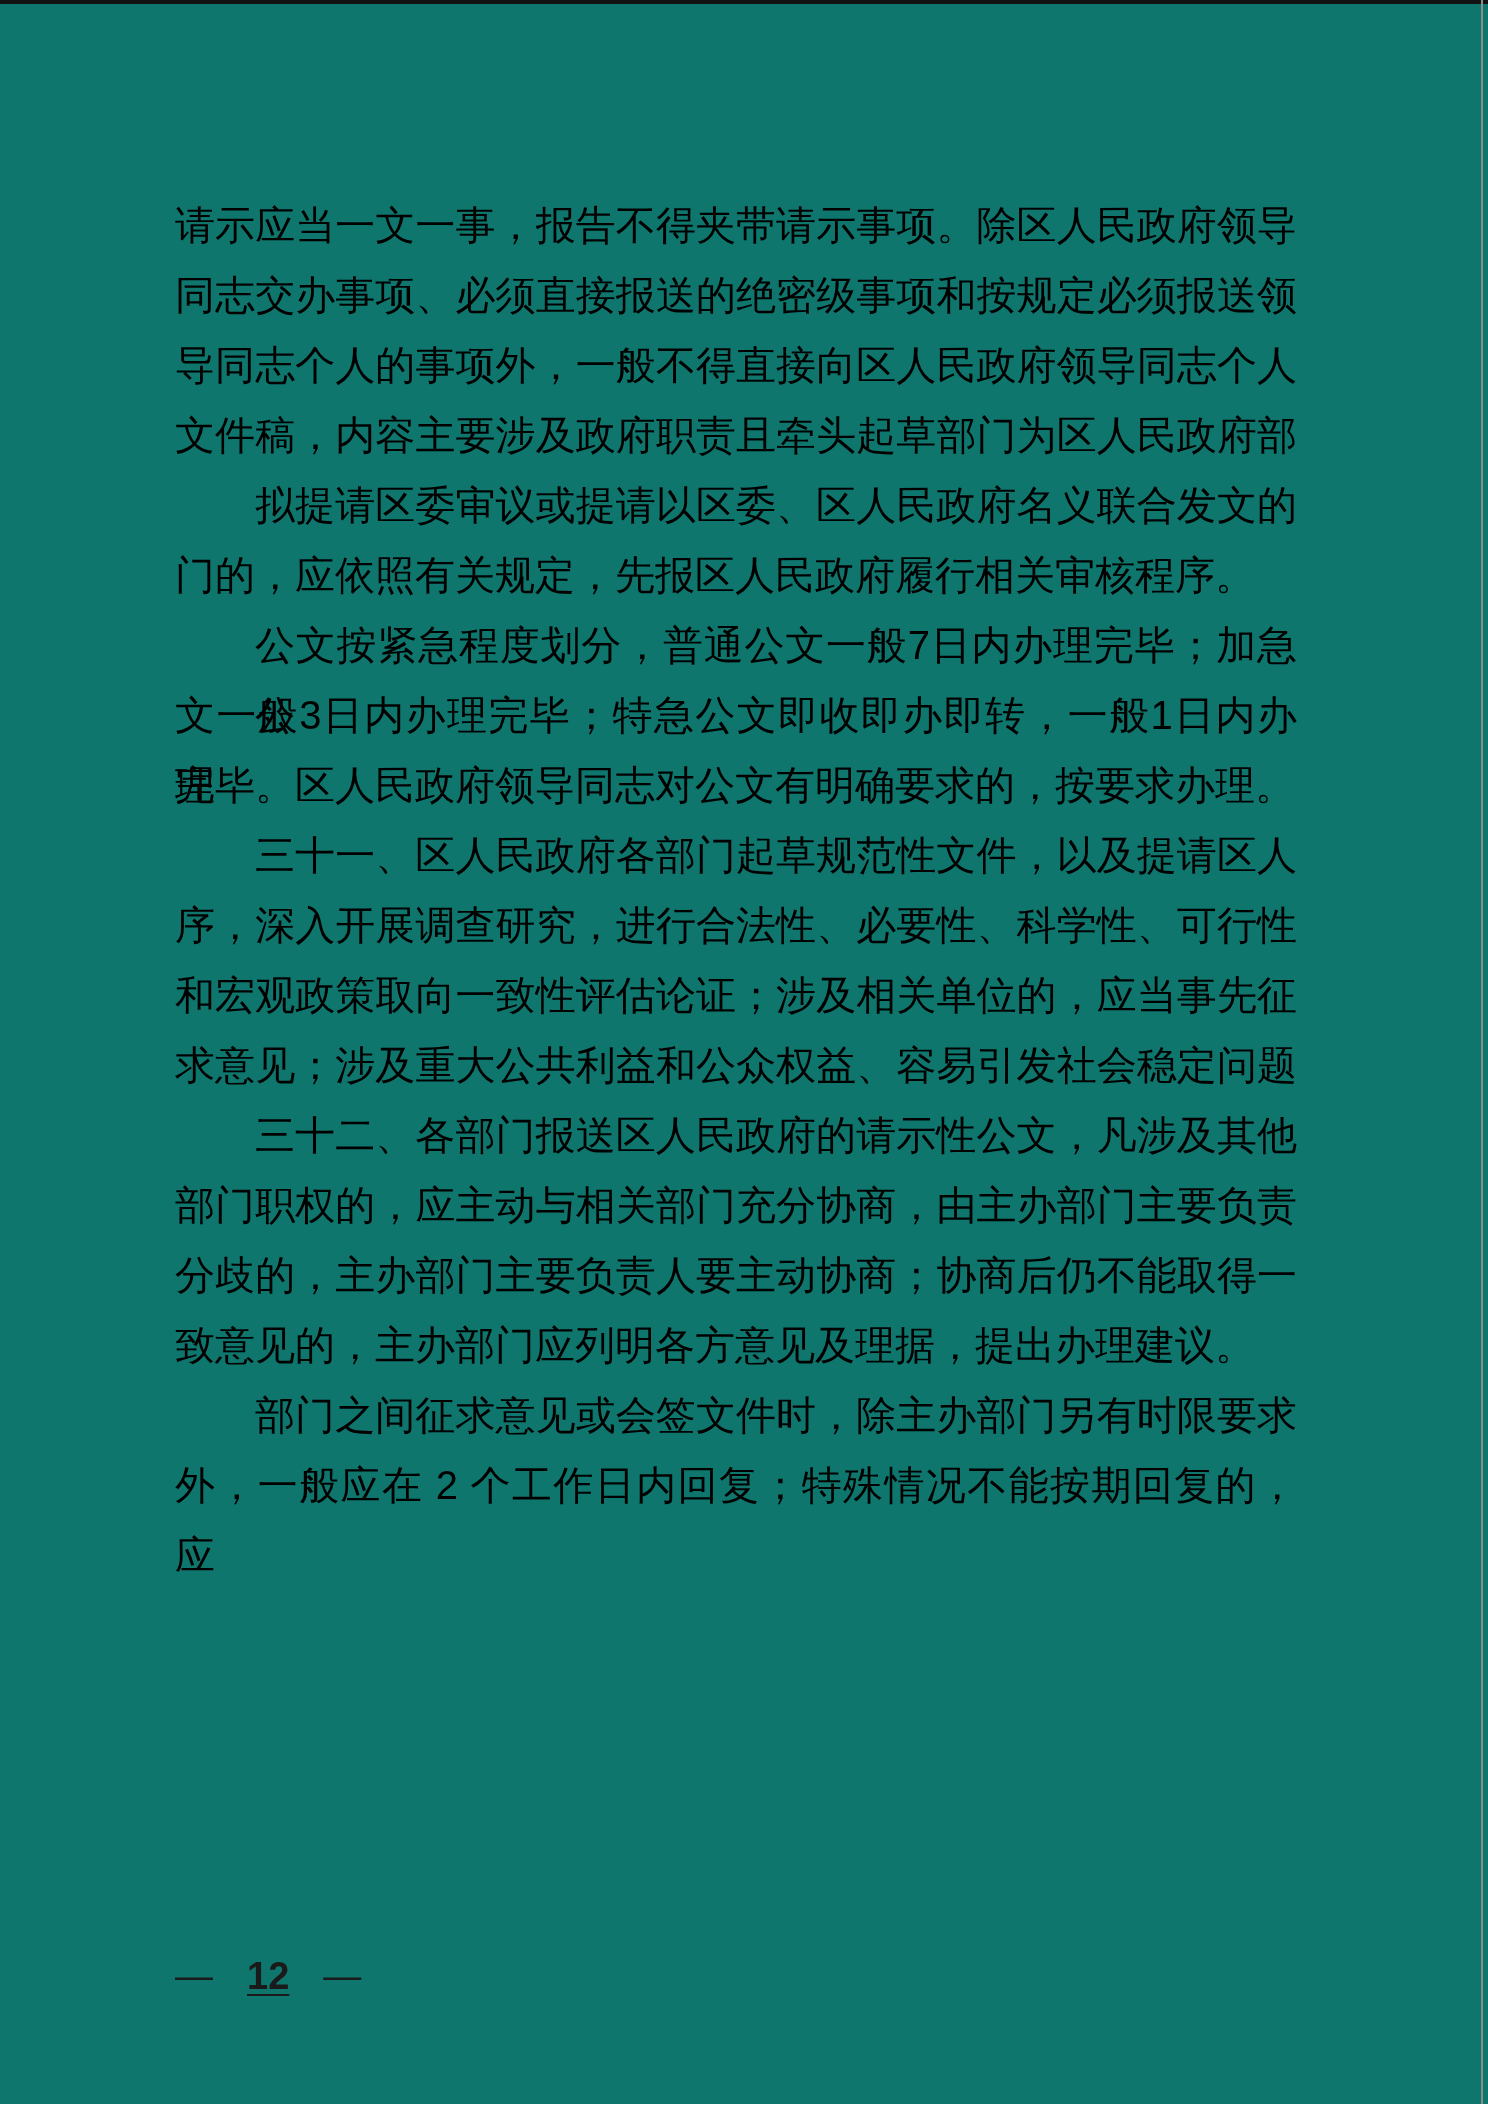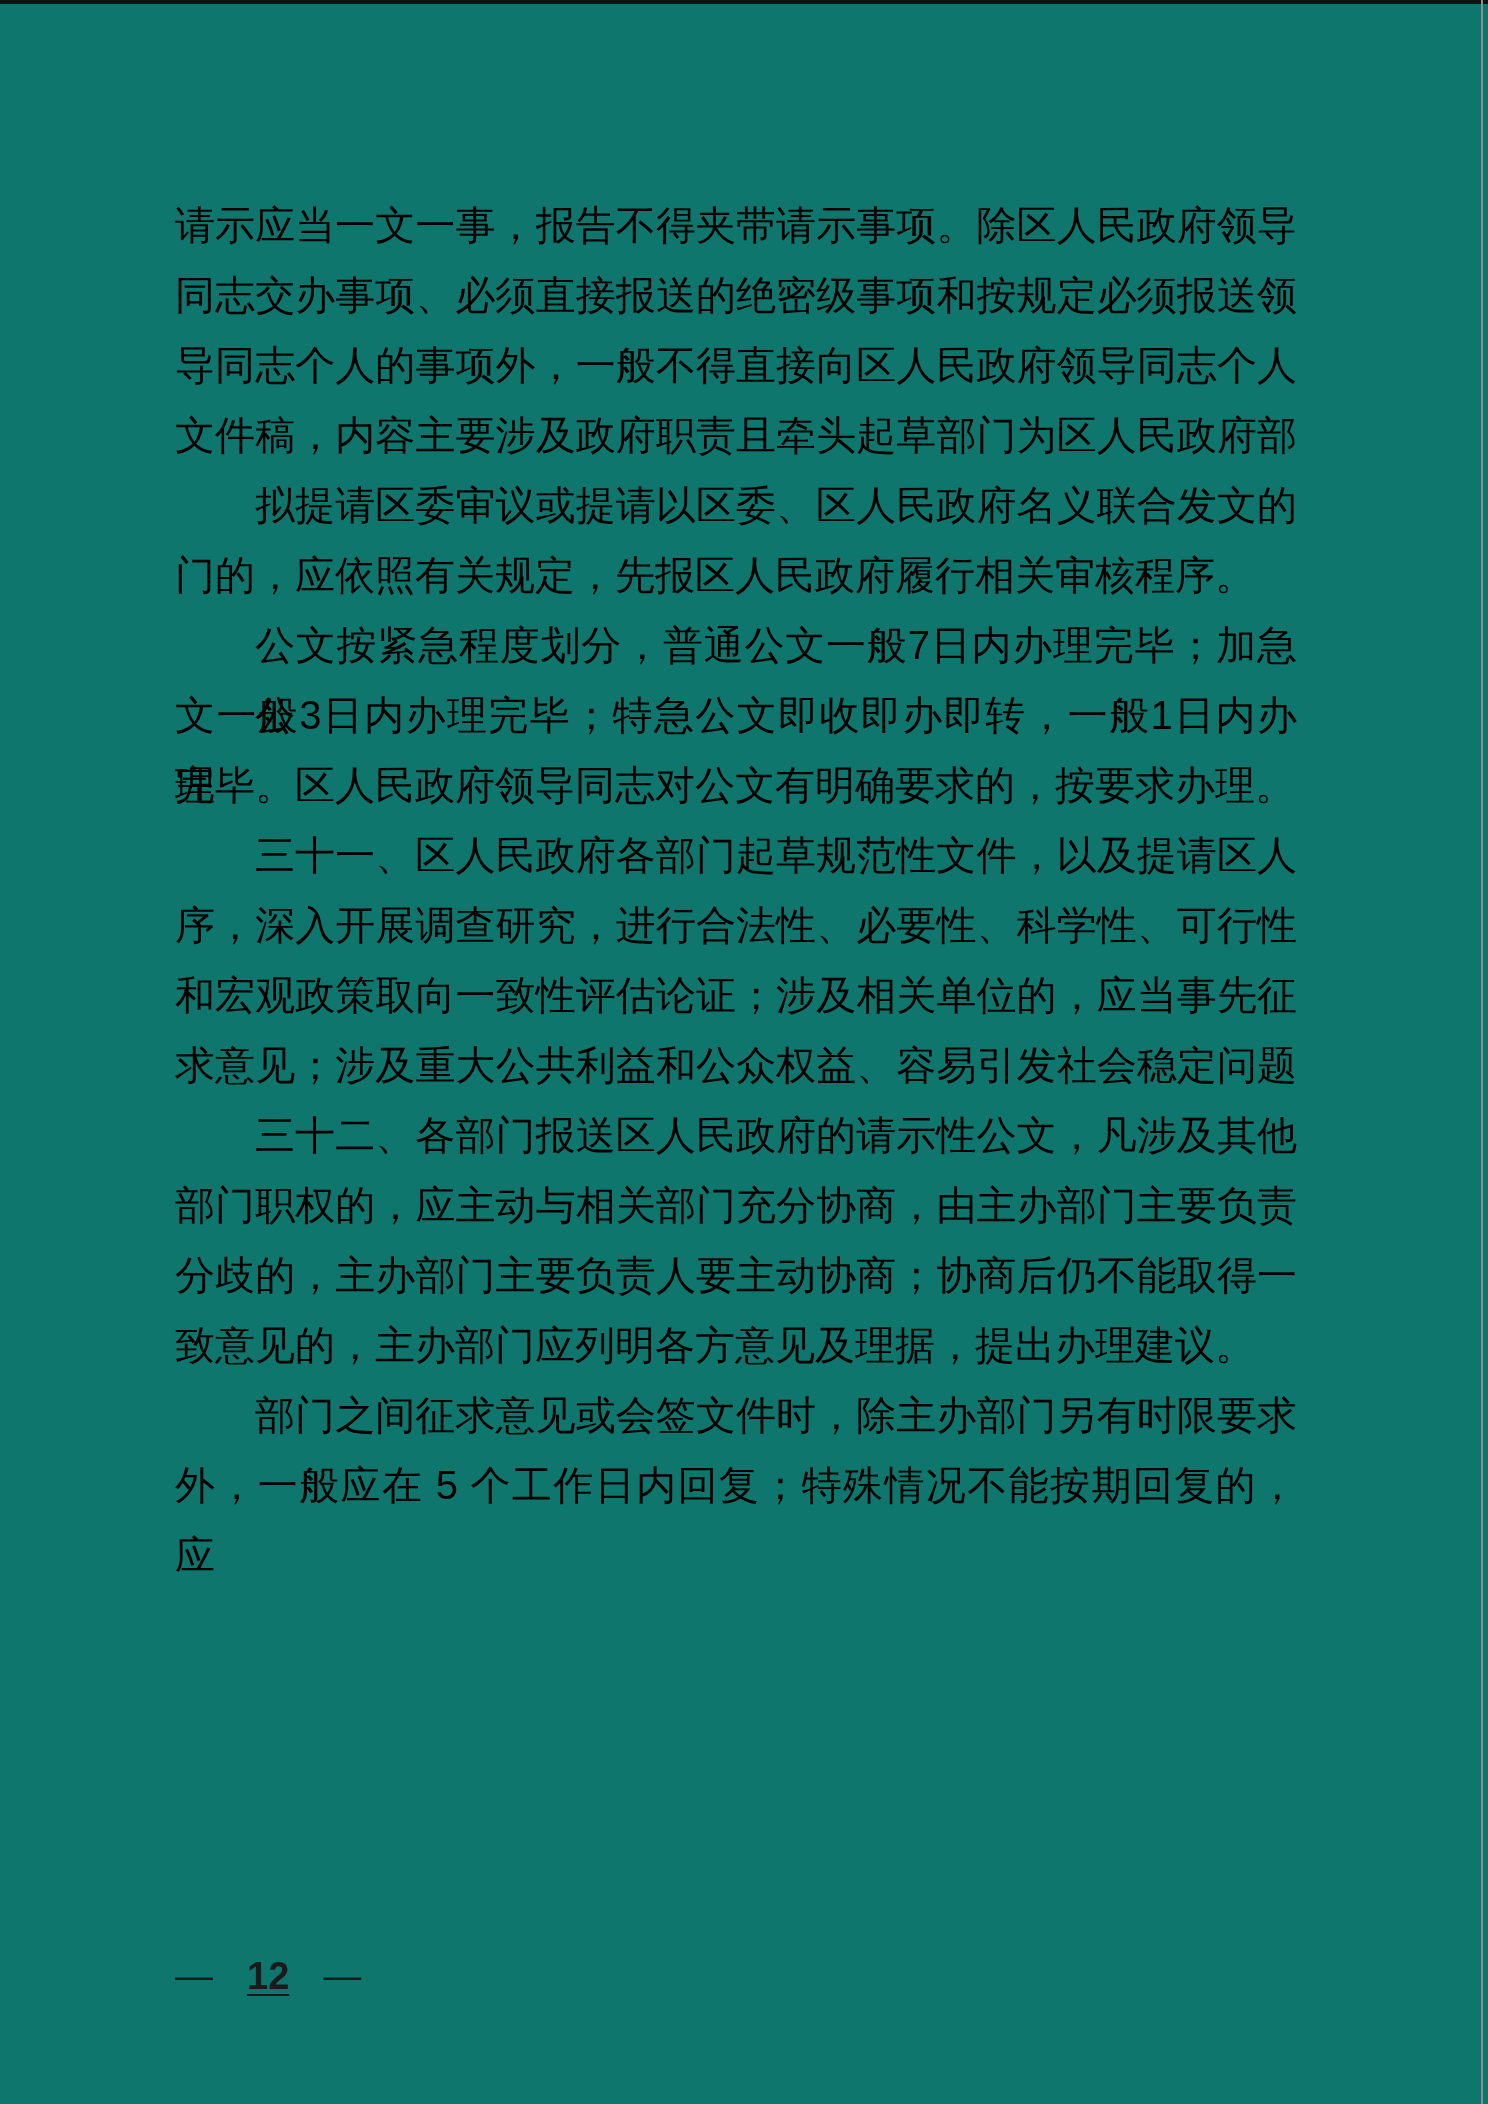--- a/index.html
+++ b/index.html
@@ -99,21 +99,21 @@
       <div class="line">完毕。区人民政府领导同志对公文有明确要求的，按要求办理。</div>
       <div class="line indent just">三十一、区人民政府各部门起草规范性文件，以及提请区人</div>
       <div class="line just">序，深入开展调查研究，进行合法性、必要性、科学性、可行性</div>
       <div class="line just">和宏观政策取向一致性评估论证；涉及相关单位的，应当事先征</div>
       <div class="line just">求意见；涉及重大公共利益和公众权益、容易引发社会稳定问题</div>
       <div class="line indent just">三十二、各部门报送区人民政府的请示性公文，凡涉及其他</div>
       <div class="line just">部门职权的，应主动与相关部门充分协商，由主办部门主要负责</div>
       <div class="line just">分歧的，主办部门主要负责人要主动协商；协商后仍不能取得一</div>
       <div class="line">致意见的，主办部门应列明各方意见及理据，提出办理建议。</div>
       <div class="line indent just">部门之间征求意见或会签文件时，除主办部门另有时限要求</div>
-      <div class="line just">外，一般应在 5 个工作日内回复；特殊情况不能按期回复的，应</div>
+      <div class="line just">外，一般应在 2 个工作日内回复；特殊情况不能按期回复的，应</div>
     </div>
 
   <div class="footer">
     <span class="dash">—</span>
     <span class="pagenum">12</span>
     <span class="dash">—</span>
   </div>
 
 </div>
 

